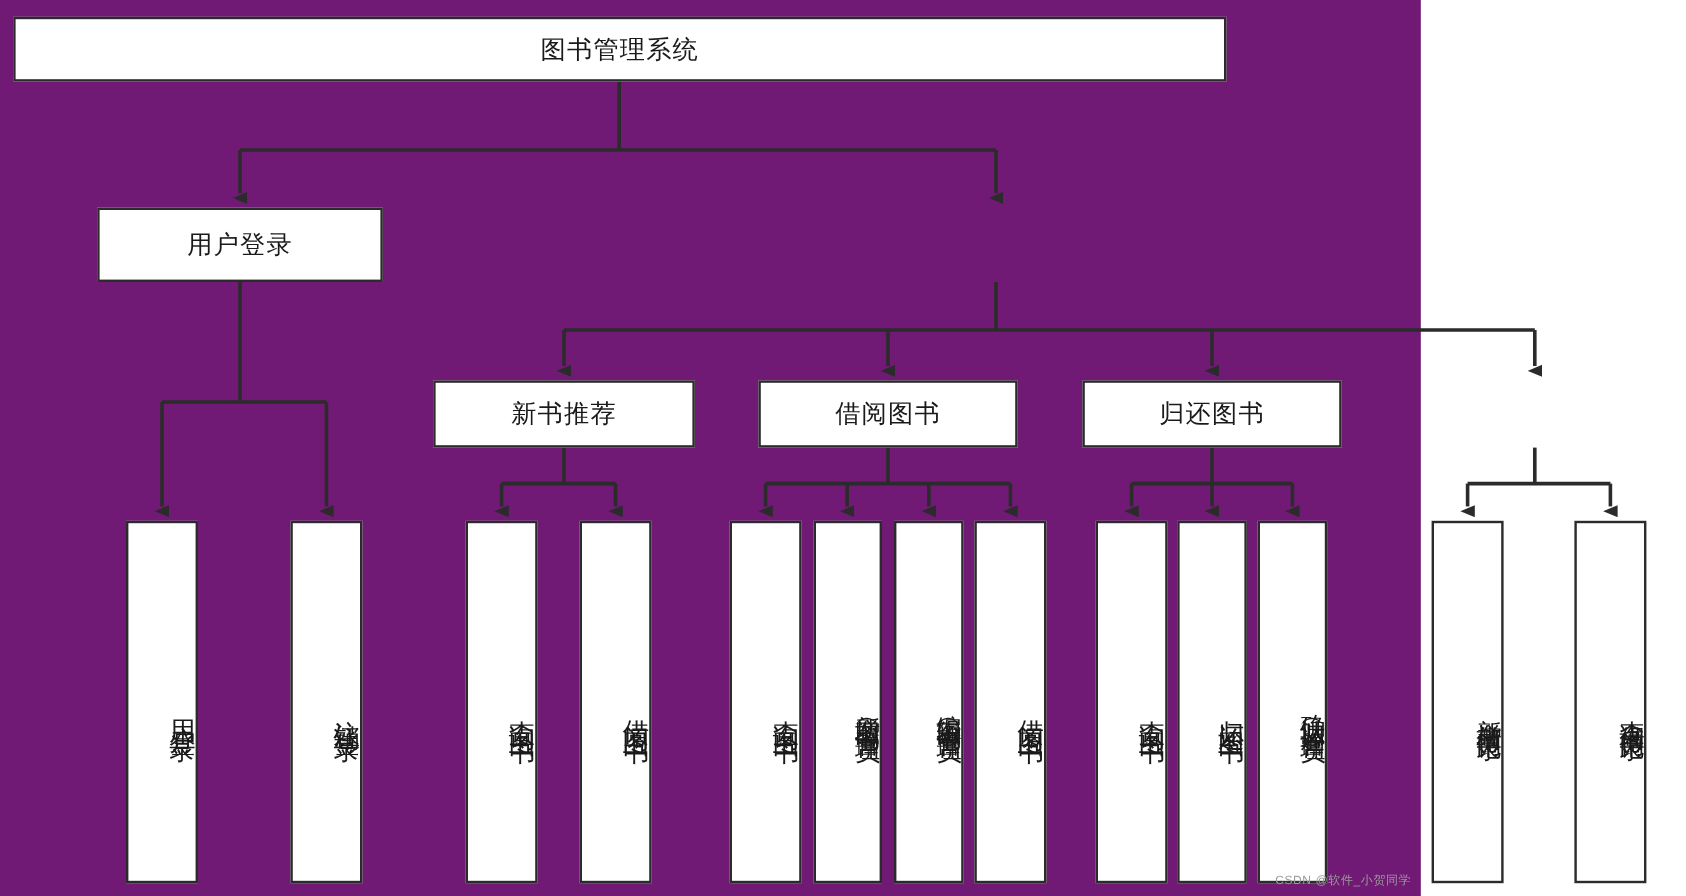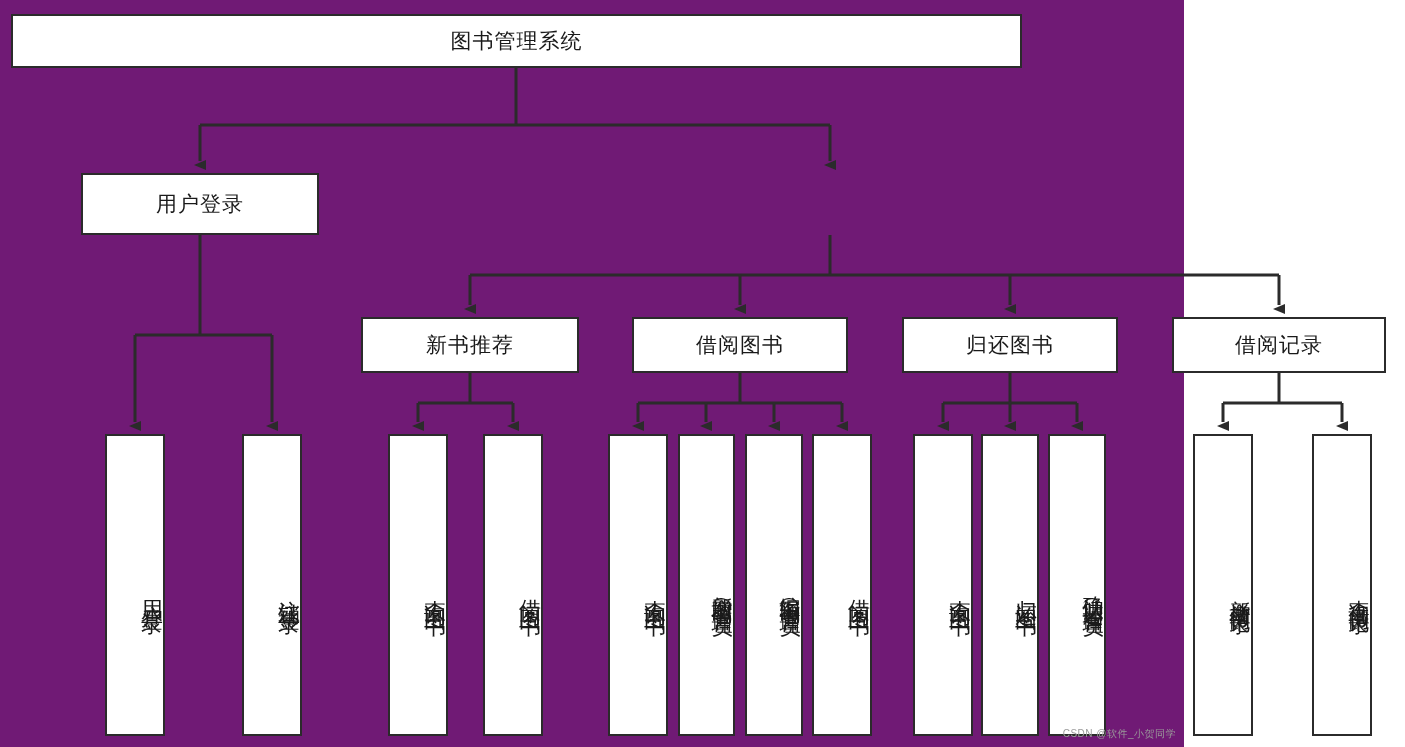--- a/index.html
+++ b/index.html
@@ -73,21 +73,20 @@
     </g>
   </svg>
 
   <div class="node h" style="left:11px;top:14px;width:1011px;height:54px;">图书管理系统</div>
 
   <div class="node h" style="left:81px;top:173px;width:238px;height:62px;">用户登录</div>
 
   <div class="node h" style="left:361px;top:317px;width:218px;height:56px;">新书推荐</div>
   <div class="node h" style="left:632px;top:317px;width:216px;height:56px;">借阅图书</div>
   <div class="node h" style="left:902px;top:317px;width:216px;height:56px;">归还图书</div>
-  <div class="node h" style="left:1172px;top:317px;width:214px;height:56px;">借阅记录</div>
 
   <div class="node v" style="left:105px;top:434px;width:60px;height:302px;">用户登录</div>
   <div class="node v" style="left:242px;top:434px;width:60px;height:302px;">注销登录</div>
   <div class="node v" style="left:388px;top:434px;width:60px;height:302px;">查询图书</div>
   <div class="node v" style="left:483px;top:434px;width:60px;height:302px;">借阅图书</div>
   <div class="node v" style="left:608px;top:434px;width:60px;height:302px;">查询图书</div>
   <div class="node v tall" style="left:678px;top:434px;width:57px;height:302px;">新增图书（管理员）</div>
   <div class="node v tall" style="left:745px;top:434px;width:58px;height:302px;">编辑图书（管理员）</div>
   <div class="node v" style="left:812px;top:434px;width:60px;height:302px;">借阅图书</div>
   <div class="node v" style="left:913px;top:434px;width:60px;height:302px;">查询图书</div>

